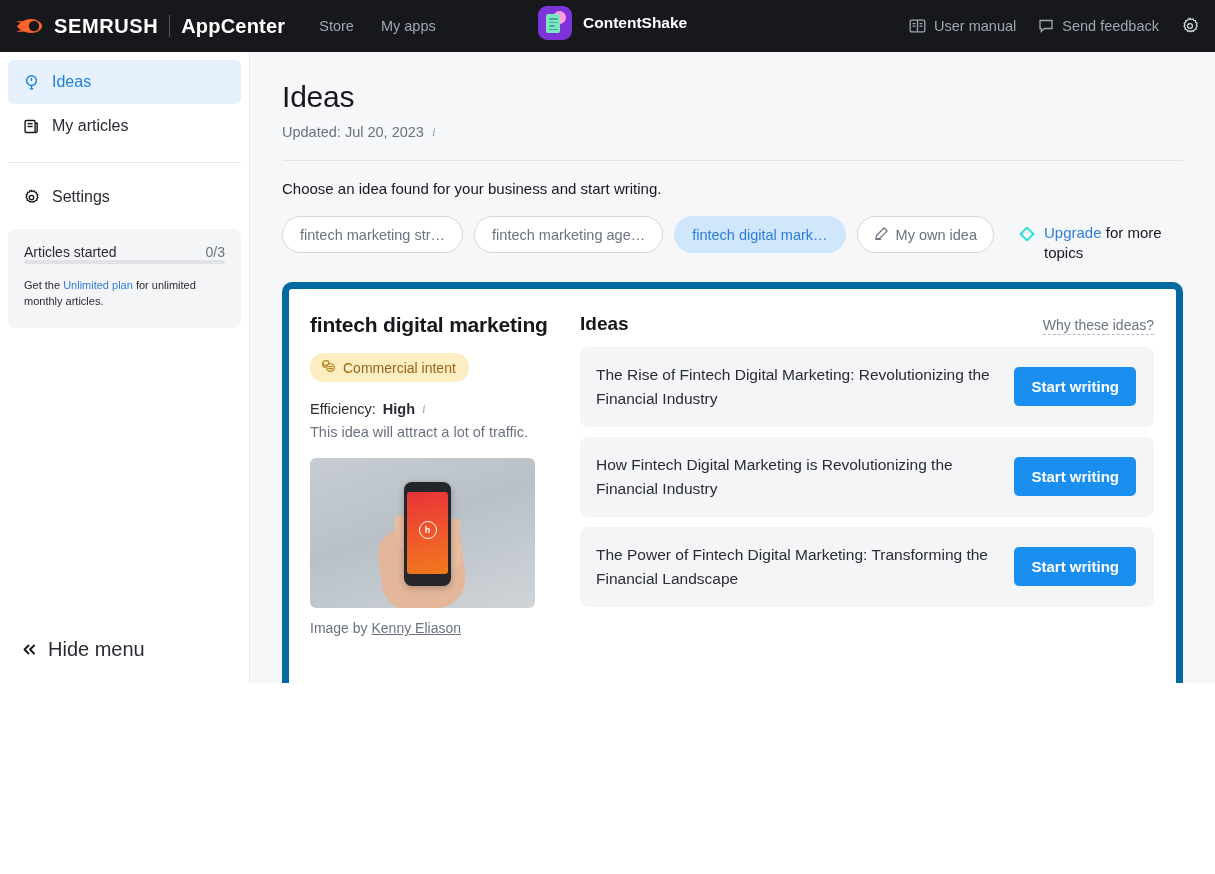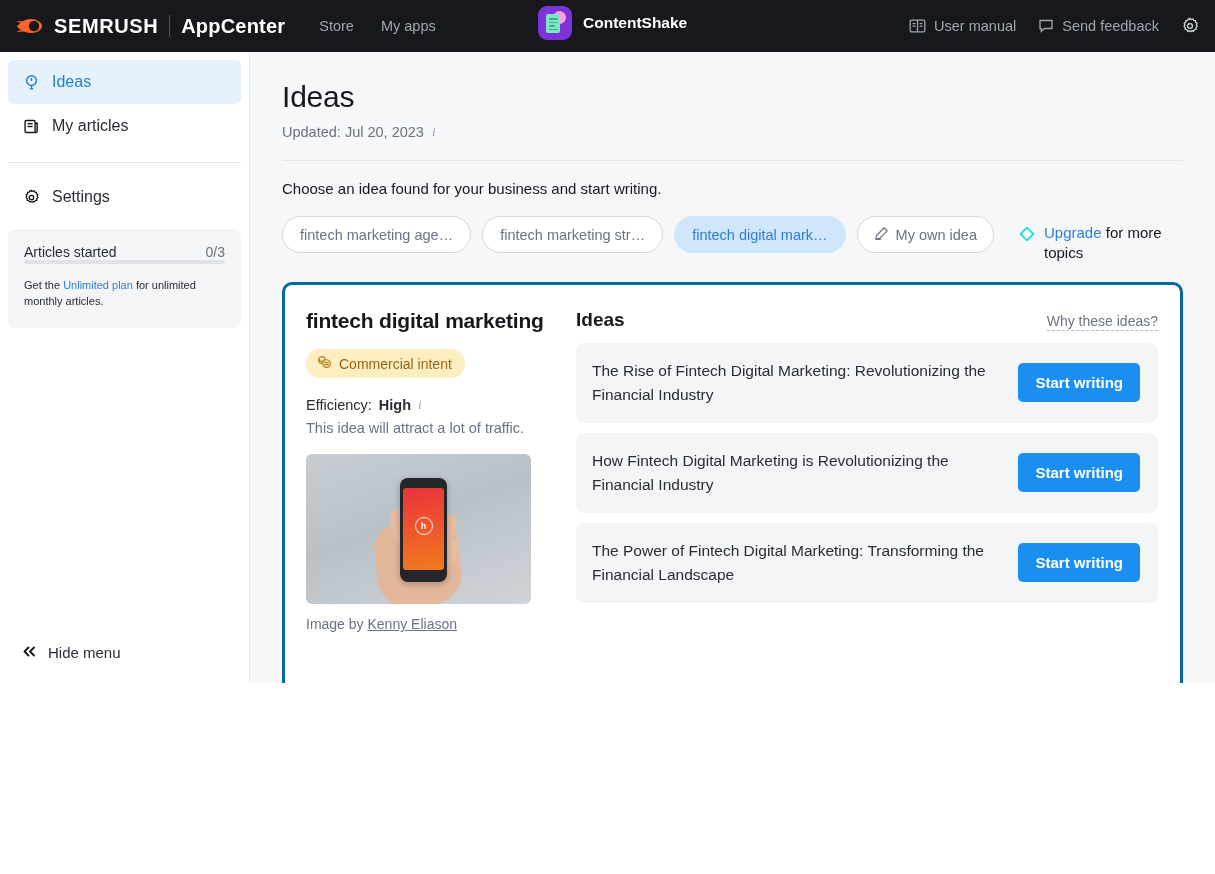--- a/index.html
+++ b/index.html
@@ -95,21 +95,21 @@
   .usage-count { color: #6b7280; font-size: 14px; }
   .usage-bar {
     height: 4px; background: #e0e2e6; border-radius: 2px; margin-bottom: 14px;
   }
   .usage-text { font-size: 11px; line-height: 1.45; color: #2a2c33; }
   .usage-text a { color: #2f7ed8; text-decoration: none; cursor: pointer; }
 
   .hide-menu {
     position: absolute; bottom: 22px; left: 22px;
     display: flex; align-items: flex-start; gap: 11px;
-    font-size: 15px; color: #2a2c33; cursor: pointer;
+    font-size: 20px; color: #2a2c33; cursor: pointer;
   }
 
   
   .main {
     flex: 1; background: #f6f7f9; padding: 28px 32px 0 32px;
     overflow: hidden;
   }
   .page-title { font-size: 30px; font-weight: 400; color: #17181c; letter-spacing: -.2px; }
   .updated-row {
     display: flex; align-items: center; gap: 8px;
@@ -139,21 +139,21 @@
   .upgrade-note {
     margin-left: 14px; display: flex; align-items: flex-start; gap: 9px;
     font-size: 15px; color: #17181c; line-height: 1.35;
     max-width: 160px; padding-top: 7px;
   }
   .upgrade-note a { color: #2f7ed8; text-decoration: none; cursor: pointer; }
   .diamond-icon { flex: 0 0 auto; margin-top: 3px; }
 
   
   .content-card {
-    margin-top: 18px; background: #ffffff; border: 3px solid #0369a1;
+    margin-top: 18px; background: #ffffff; border: 7px solid #0369a1;
     border-radius: 10px; display: flex; height: 442px;
     padding: 24px 22px 22px 21px;
   }
   .left-col { width: 262px; flex: 0 0 262px; padding-right: 22px; }
   .kw-title {
     font-size: 21px; font-weight: 700; line-height: 1.17;
     color: #17181c; letter-spacing: -.2px;
   }
   .intent-badge {
     display: inline-flex; align-items: center; gap: 7px;
@@ -366,22 +366,22 @@
     <div class="updated-row">
       <span>Updated: Jul 20, 2023</span>
       <span class="info-i">i</span>
     </div>
 
     <div class="hr"></div>
 
     <div class="subtitle">Choose an idea found for your business and start writing.</div>
 
     <div class="chips-row">
+      <div class="chip">fintech marketing str…</div>
       <div class="chip">fintech marketing age…</div>
-      <div class="chip">fintech marketing str…</div>
       <div class="chip selected">fintech digital mark…</div>
       <div class="chip own">
         <span>
           <svg width="15" height="15" viewBox="0 0 16 16" fill="none" stroke="#6b7280" stroke-width="1.3" stroke-linecap="round" stroke-linejoin="round">
             <path d="M10.8 1.9 l3.3 3.3 -8.1 8.1 -4 .8 .8-4 z"></path>
             <line x1="2.2" y1="14.4" x2="7" y2="14.4"></line>
           </svg>
         </span>
         <span>My own idea</span>
       </div>

